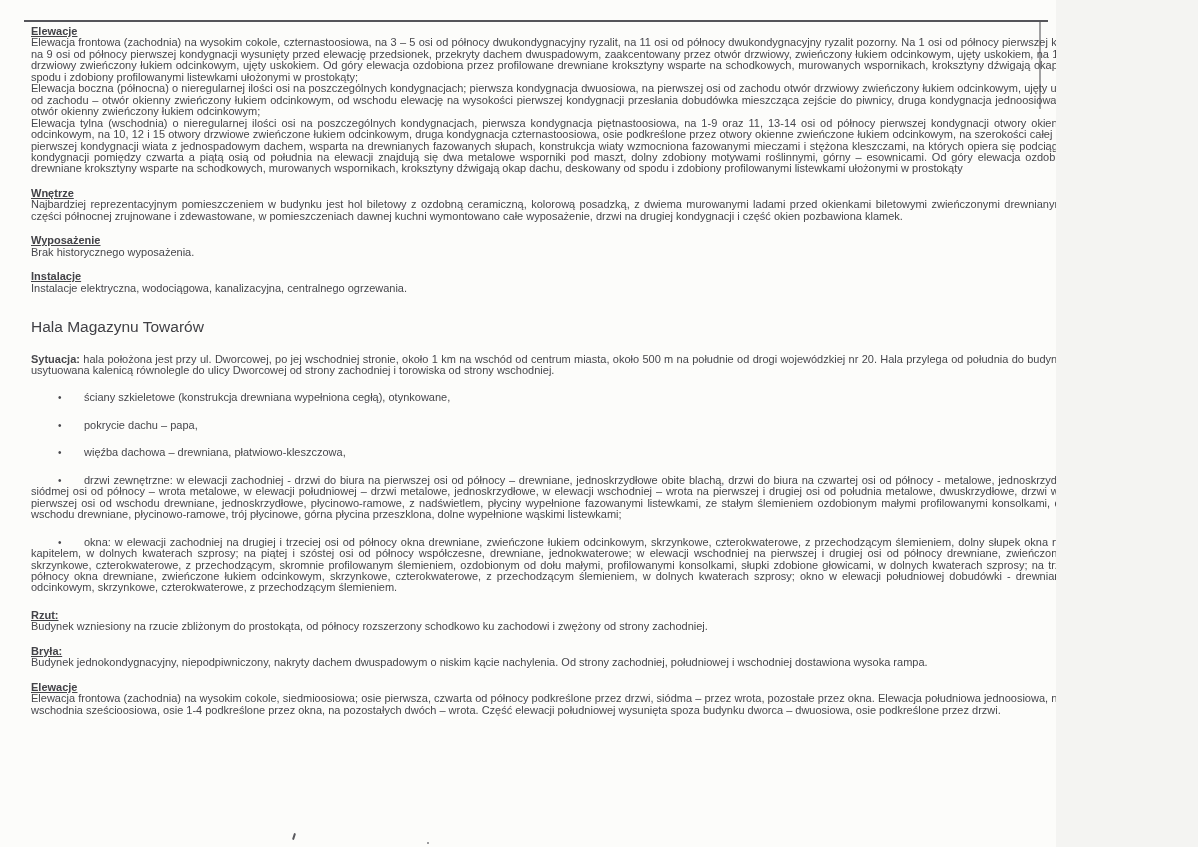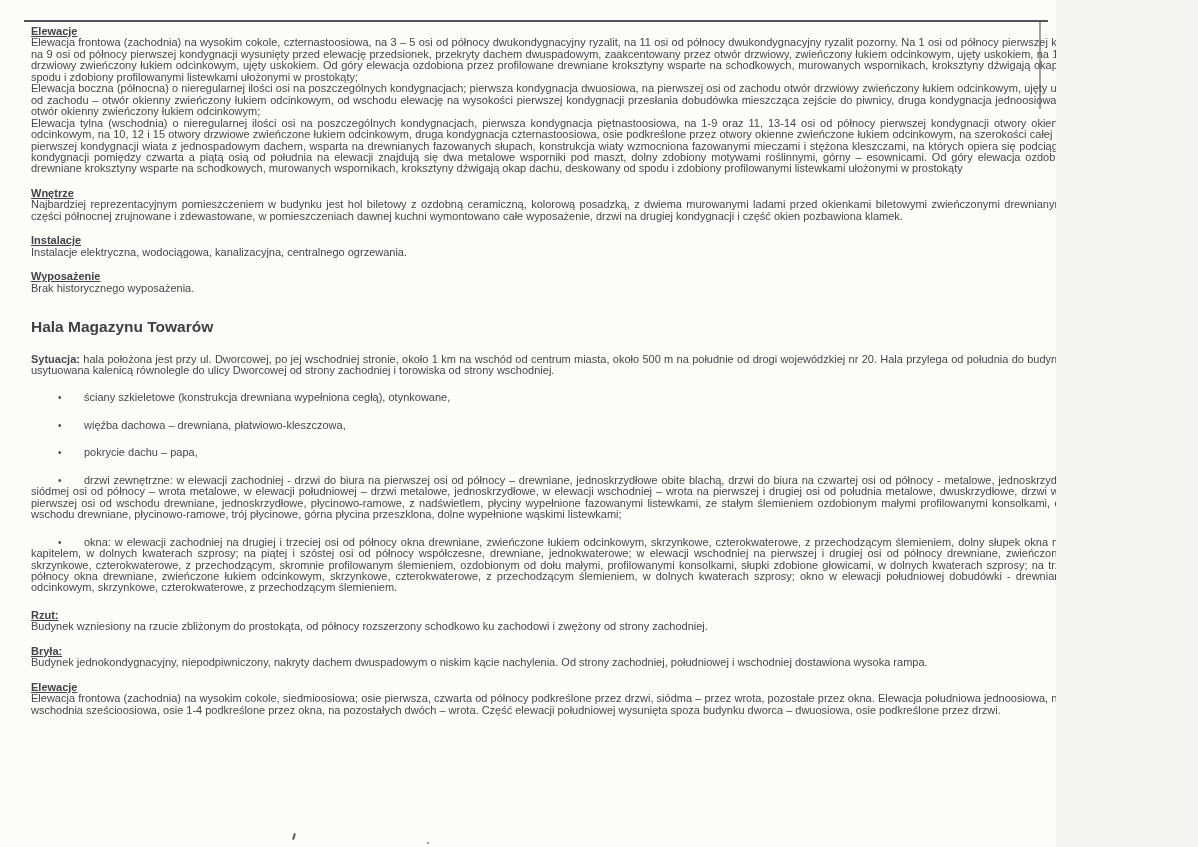--- a/index.html
+++ b/index.html
@@ -30,21 +30,21 @@
   }
   section{margin:0;padding:0;}
   p{margin:0;padding:0;}
   h2,h3{margin:0;padding:0;color:#424247;}
   h3{
     font-size:11px;font-weight:bold;
     text-decoration:underline;
   }
   .first h3{margin-top:1px;}
   h2{
-    font-size:15.5px;font-weight:bold;
+    font-size:15.5px;font-weight:normal;
     margin:27px 0 21px 0;
     text-align:left;
     color:#3f3f44;
   }
   .lead-label{
     font-weight:bold;
   }
   .bullet-para{
     text-indent:27px;
     margin:16px 0;
@@ -80,39 +80,39 @@
       <p>Elewacja boczna (północna) o nieregularnej ilości osi na poszczególnych kondygnacjach; pierwsza kondygnacja dwuosiowa, na pierwszej osi od zachodu otwór drzwiowy zwieńczony łukiem odcinkowym, ujęty uskokiem, na drugiej osi od zachodu – otwór okienny zwieńczony łukiem odcinkowym, od wschodu elewację na wysokości pierwszej kondygnacji przesłania dobudówka mieszcząca zejście do piwnicy, druga kondygnacja jednoosiowa, os podkreślona przez otwór okienny zwieńczony łukiem odcinkowym;</p>
       <p>Elewacja tylna (wschodnia) o nieregularnej ilości osi na poszczególnych kondygnacjach, pierwsza kondygnacja piętnastoosiowa, na 1-9 oraz 11, 13-14 osi od północy pierwszej kondygnacji otwory okienne zwieńczone łukiem odcinkowym, na 10, 12 i 15 otwory drzwiowe zwieńczone łukiem odcinkowym, druga kondygnacja czternastoosiowa, osie podkreślone przez otwory okienne zwieńczone łukiem odcinkowym, na szerokości całej elewacji dostawiona do pierwszej kondygnacji wiata z jednospadowym dachem, wsparta na drewnianych fazowanych słupach, konstrukcja wiaty wzmocniona fazowanymi mieczami i stężona kleszczami, na których opiera się podciąg. Na wysokości drugiej kondygnacji pomiędzy czwarta a piątą osią od południa na elewacji znajdują się dwa metalowe wsporniki pod maszt, dolny zdobiony motywami roślinnymi, górny – esownicami. Od góry elewacja ozdobiona przez profilowane drewniane kroksztyny wsparte na schodkowych, murowanych wspornikach, kroksztyny dźwigają okap dachu, deskowany od spodu i zdobiony profilowanymi listewkami ułożonymi w prostokąty</p>
     </section>
 
     <section class="sec-gap">
       <h3>Wnętrze</h3>
       <p>Najbardziej reprezentacyjnym pomieszczeniem w budynku jest hol biletowy z ozdobną ceramiczną, kolorową posadzką, z dwiema murowanymi ladami przed okienkami biletowymi zwieńczonymi drewnianym parapetem. Wnętrza części północnej zrujnowane i zdewastowane, w pomieszczeniach dawnej kuchni wymontowano całe wyposażenie, drzwi na drugiej kondygnacji i część okien pozbawiona klamek.</p>
     </section>
 
     <section class="sec-gap">
-      <h3>Instalacje</h3>
-      <p>Instalacje elektryczna, wodociągowa, kanalizacyjna, centralnego ogrzewania.</p>
+      <h3>Wyposażenie</h3>
+      <p>Brak historycznego wyposażenia.</p>
     </section>
 
     <section class="sec-gap">
-      <h3>Wyposażenie</h3>
-      <p>Brak historycznego wyposażenia.</p>
+      <h3>Instalacje</h3>
+      <p>Instalacje elektryczna, wodociągowa, kanalizacyjna, centralnego ogrzewania.</p>
     </section>
 
     <h2>Hala Magazynu Towarów</h2>
 
     <section>
       <p><span class="lead-label">Sytuacja:</span> <span>hala położona jest przy ul. Dworcowej, po jej wschodniej stronie, około 1 km na wschód od centrum miasta, około 500 m na południe od drogi wojewódzkiej nr 20. Hala przylega od południa do budynku dworca kolejowego, usytuowana kalenicą równolegle do ulicy Dworcowej od strony zachodniej i torowiska od strony wschodniej.</span></p>
     </section>
 
     <section class="sec-gap">
       <p class="bullet-para"><span class="bullet-marker">•</span><span>ściany szkieletowe (konstrukcja drewniana wypełniona cegłą), otynkowane,</span></p>
+      <p class="bullet-para"><span class="bullet-marker">•</span><span>pokrycie dachu – papa,</span></p>
       <p class="bullet-para"><span class="bullet-marker">•</span><span>więźba dachowa – drewniana, płatwiowo-kleszczowa,</span></p>
-      <p class="bullet-para"><span class="bullet-marker">•</span><span>pokrycie dachu – papa,</span></p>
       <p class="bullet-para"><span class="bullet-marker">•</span><span>drzwi zewnętrzne: w elewacji zachodniej - drzwi do biura na pierwszej osi od północy – drewniane, jednoskrzydłowe obite blachą, drzwi do biura na czwartej osi od północy - metalowe, jednoskrzydłowe, do magazynu na siódmej osi od północy – wrota metalowe, w elewacji południowej – drzwi metalowe, jednoskrzydłowe, w elewacji wschodniej – wrota na pierwszej i drugiej osi od południa metalowe, dwuskrzydłowe, drzwi w elewacji północnej na pierwszej osi od wschodu drewniane, jednoskrzydłowe, płycinowo-ramowe, z nadświetlem, płyciny wypełnione fazowanymi listewkami, ze stałym ślemieniem ozdobionym małymi profilowanymi konsolkami, drzwi na drugiej osi od wschodu drewniane, płycinowo-ramowe, trój płycinowe, górna płycina przeszklona, dolne wypełnione wąskimi listewkami;</span></p>
       <p class="bullet-para"><span class="bullet-marker">•</span><span>okna: w elewacji zachodniej na drugiej i trzeciej osi od północy okna drewniane, zwieńczone łukiem odcinkowym, skrzynkowe, czterokwaterowe, z przechodzącym ślemieniem, dolny słupek okna na trzeciej osi zdobiony kapitelem, w dolnych kwaterach szprosy; na piątej i szóstej osi od północy współczesne, drewniane, jednokwaterowe; w elewacji wschodniej na pierwszej i drugiej osi od północy drewniane, zwieńczone łukiem odcinkowym, skrzynkowe, czterokwaterowe, z przechodzącym, skromnie profilowanym ślemieniem, ozdobionym od dołu małymi, profilowanymi konsolkami, słupki zdobione głowicami, w dolnych kwaterach szprosy; na trzeciej i czwartej osi od północy okna drewniane, zwieńczone łukiem odcinkowym, skrzynkowe, czterokwaterowe, z przechodzącym ślemieniem, w dolnych kwaterach szprosy; okno w elewacji południowej dobudówki - drewniane, zwieńczone łukiem odcinkowym, skrzynkowe, czterokwaterowe, z przechodzącym ślemieniem.</span></p>
     </section>
 
     <section class="sec-gap-lg">
       <h3>Rzut:</h3>
       <p>Budynek wzniesiony na rzucie zbliżonym do prostokąta, od północy rozszerzony schodkowo ku zachodowi i zwężony od strony zachodniej.</p>
     </section>
 
     <section class="sec-gap">

